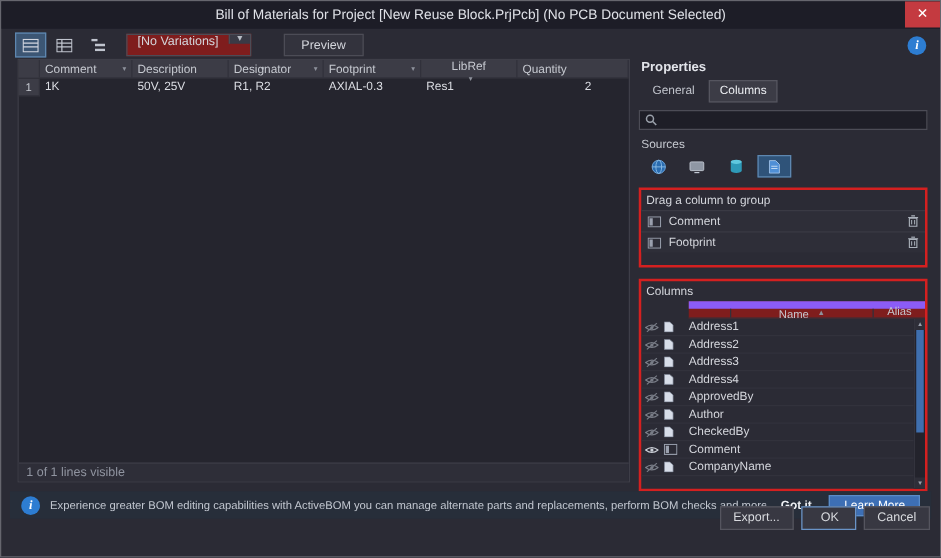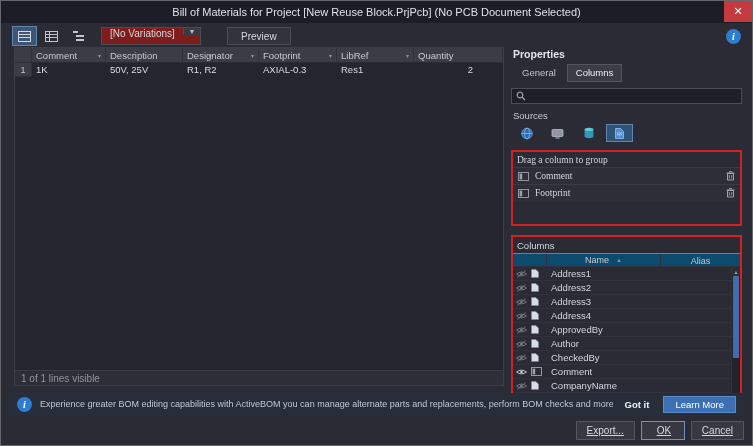--- a/index.html
+++ b/index.html
@@ -36,21 +36,21 @@
 
   
   .grid-panel { position:absolute; left:13px; top:46px; width:490px; height:339px;
                 border:1px solid #3e3e48; background:#25252e; display:flex; flex-direction:column; }
   .grid-header { display:flex; height:15px; background:#3c3c46; flex:none; border-bottom:1px solid #2b2b34; }
   .gh-cell { font-size:9.5px; color:#c6c9d0; padding:0 4px; border-right:1px solid #31313b;
              display:flex; align-items:center; justify-content:space-between; flex:none; }
   .sort-mark { font-size:6px; color:#8e929c; margin-left:3px; }
   .rownum-col { width:17px; flex:none; background:#3c3c46; border-right:1px solid #31313b; }
   .w-comment{width:74px;} .w-desc{width:77px;gap:48px;} .w-designator{width:76px;}
-  .w-footprint{width:78px;} .w-libref{width:77px;} .w-qty{flex:1;}
+  .w-footprint{width:78px;} .w-libref{width:77px;flex-direction:column;} .w-qty{flex:1;}
   .grid-row { display:flex; height:14px; flex:none; font-size:9.5px; color:#dadce2; }
   .grid-row .rownum { width:17px; flex:none; background:#3c3c46; border-right:1px solid #31313b;
                       border-bottom:1px solid #31313b; text-align:center; font-size:9px; color:#c6c9d0; line-height:14px; }
   .gr-cell { padding:0 4px; line-height:14px; flex:none; }
   .qty-cell { flex:1; text-align:right; padding-right:30px; }
   .grid-body { flex:1; }
   .grid-status { height:15px; flex:none; background:#2e2e38; border-top:1px solid #3c3c46;
                  font-size:10px; color:#9094a0; padding:2px 6px; }
 
   
@@ -62,30 +62,30 @@
   .searchbox { margin-top:6px; height:16px; background:#1e1e27; border:1px solid #4c4c56;
                display:flex; align-items:center; padding:0 4px; gap:4px; }
   .searchbox input { flex:1; background:transparent; border:none; outline:none; color:#d4d6dc; font-size:10px; }
   .sources-label { font-size:9.5px; color:#c6c9d0; margin:6px 0 3px 2px; }
   .source-row { display:flex; gap:4px; margin-left:2px; }
   .src-btn { width:27px; height:18px; display:flex; align-items:center; justify-content:center;
              background:transparent; border:1px solid transparent; }
   .src-btn.selected { background:#2f5379; border-color:#5e87b0; }
 
   .red-box { border:2px solid #d42020; }
-  .box-group { margin-top:8px; height:76px;font-family:Liberation Serif, serif; }
+  .box-group { margin-top:8px; height:64px; }
   .drag-title { font-size:9.5px; color:#d4d6dc; padding:3px 4px 2px; }
   .drag-row { display:flex; align-items:center; height:17px; border-top:1px solid #3a3a44;
               padding:0 5px; gap:6px; font-size:9.5px; color:#d4d6dc; background:#2e2e38; }
   .drag-row .flex { flex:1; }
 
   .box-columns { margin-top:9px; height:170px; display:flex; flex-direction:column; overflow:hidden; }
   .cols-title { font-size:9.5px; color:#d4d6dc; padding:3px 4px 2px; flex:none; }
-  .cols-header { display:flex; height:14px; background:#0c4a6e; border-top:1px solid #8b5cf6;
-                 border-bottom:1px solid #31313b; font-size:9px; color:#c6c9d0; flex:none; }
+  .cols-header { display:flex; height:14px; background:#7f1d1d; border-top:6px solid #8b5cf6;
+                 border-bottom:1px solid #31313b; font-size:9px; color:#c6c9d0; flex:none;margin-left:38px; }
   .ch-icons { width:34px; flex:none; border-right:1px solid #31313b; }
   .ch-name { width:114px; flex:none; border-right:1px solid #31313b; display:flex; align-items:center;
              justify-content:center; gap:4px; }
   .ch-alias { flex:1; display:flex; align-items:flex-end; justify-content:center; }
   .cols-rows { position:relative; flex:1; overflow:hidden; }
   .col-row { display:flex; align-items:center; height:14px; border-bottom:1px solid #32323c;
              font-size:9.5px; color:#d4d6dc; }
   .cr-icons { width:34px; flex:none; display:flex; align-items:center; gap:4px; padding-left:3px; }
   .cr-name { width:114px; flex:none; padding:0 4px; white-space:nowrap; overflow:hidden; }
   .cr-alias { flex:1; }
@@ -99,21 +99,21 @@
 
   
   .footer { position:absolute; left:7px; right:7px; top:392px; height:22px; background:#272e3a;
             display:flex; align-items:center; padding:0 9px; gap:8px; }
   .footer-msg { font-size:9px; color:#c2c7d0; white-space:nowrap; overflow:hidden; }
   .got-it { font-size:9.5px; font-weight:bold; color:#f0f2f5; white-space:nowrap; margin-left:4px; cursor:pointer; }
   .learn-more { margin-left:6px; height:17px; padding:0 11px; background:#3d6fb5; border:1px solid #5a8cc8;
                 color:#fff; font-size:9.5px; white-space:nowrap; }
 
   
-  .actions { position:absolute; right:8px; bottom:5px; display:flex; gap:6px;text-decoration:underline; }
+  .actions { position:absolute; right:8px; bottom:21px; display:flex; gap:6px; }
   .btn { height:19px; min-width:44px; padding:0 10px; background:#383842; border:1px solid #55555f;
          color:#d8dade; font-size:10px; }
   .btn.ok { border-color:#6a94c8;padding-left:12px; }
 
   svg { display:block; }
 </style>
 </head>
 <body>
 
 <div class="dialog">

